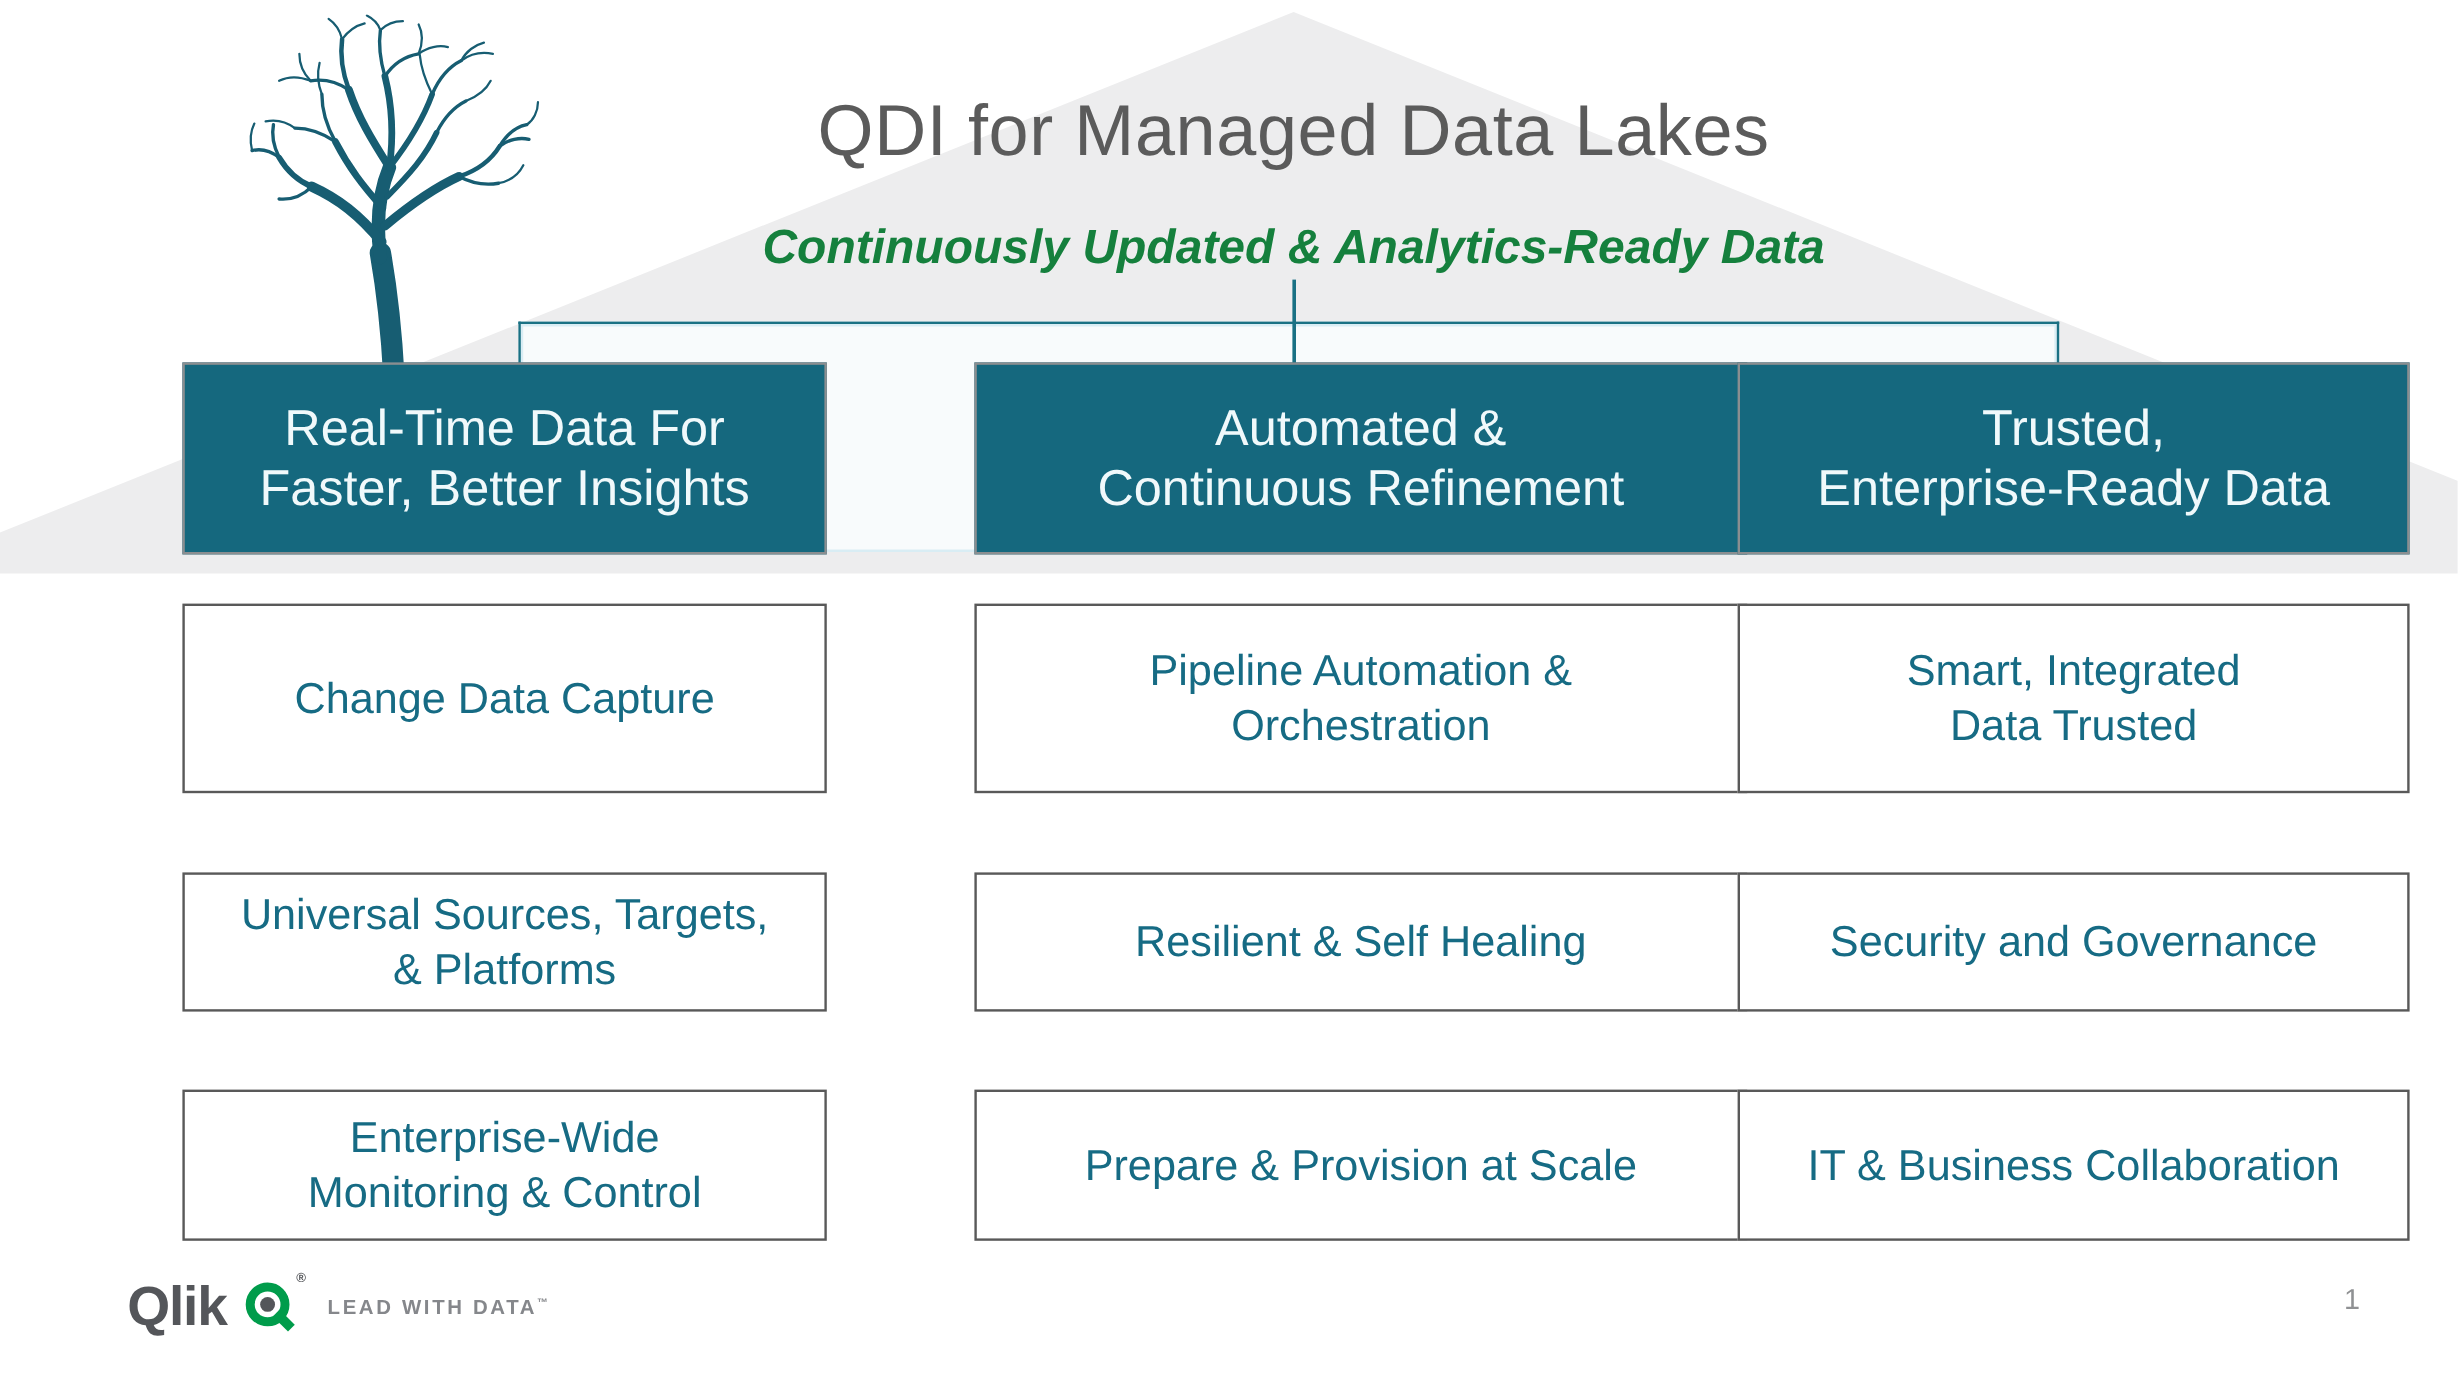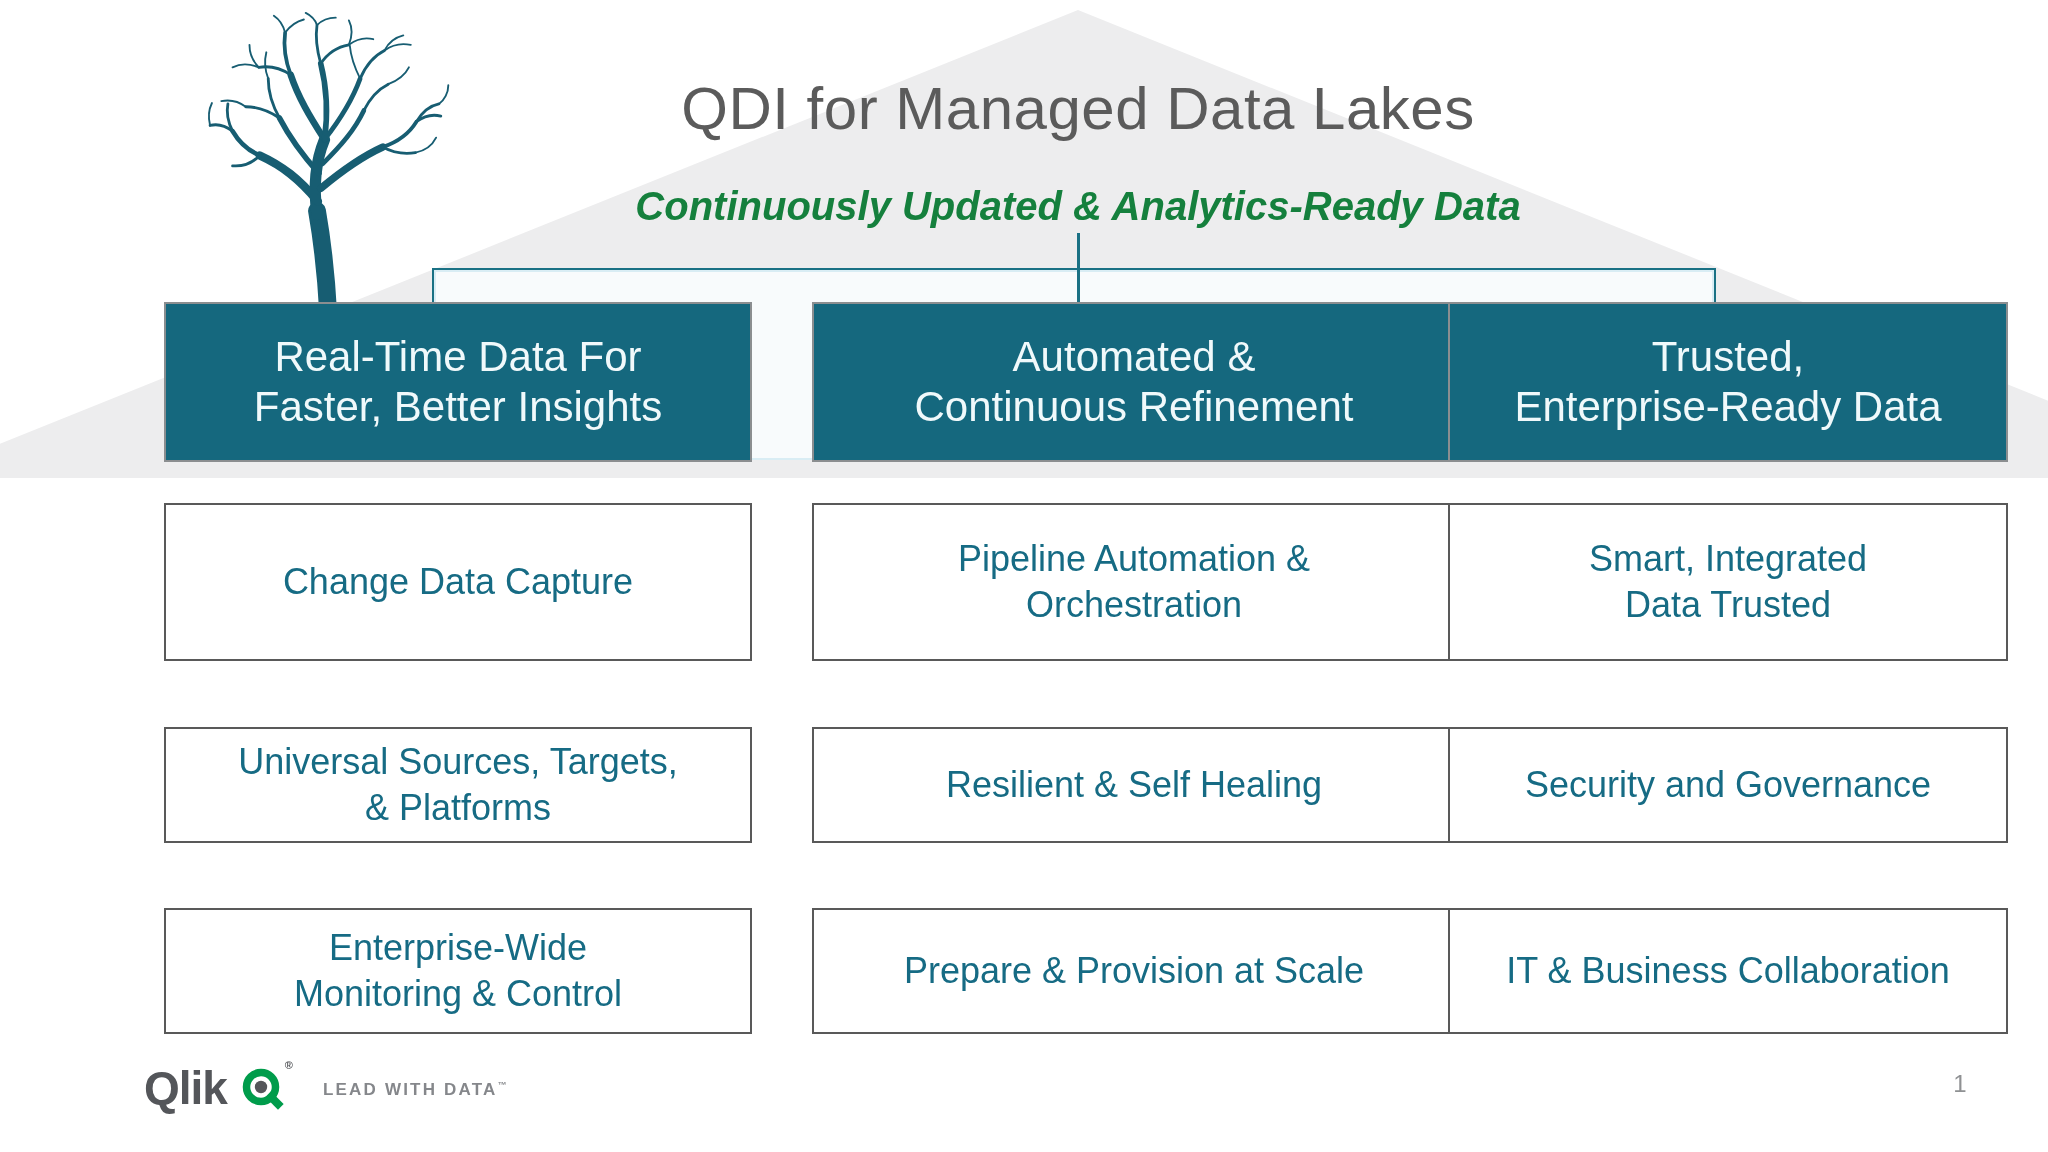--- a/index.html
+++ b/index.html
@@ -32,21 +32,21 @@
     position:absolute;left:424px;top:184px;width:1308px;
     text-align:center;font-size:40px;font-weight:bold;font-style:italic;
     color:#15803d;z-index:5;
   }
   
   .box{
     position:absolute;box-sizing:border-box;
     display:flex;align-items:center;justify-content:center;
     text-align:center;white-space:pre-line;z-index:6;
   }
-  .c1{left:164px;width:588px}
+  .c1{left:152px;width:537px}
   .c2{left:812px;width:644px}
   .c3{left:1448px;width:560px}
   .hdr{
     top:302px;height:160px;
     background:var(--teal,#15687e);
     border:2px solid #8b8e90;
     color:#f0f9fb;font-size:42px;line-height:1.19;
   }
   .item{
     background:#ffffff;border:2px solid #595959;
@@ -55,29 +55,29 @@
   .r1{top:503px;height:158px}
   .r2{top:727px;height:116px}
   .r3{top:908px;height:126px}
   
   .logo{
     position:absolute;left:106px;top:1062px;height:52px;
     display:flex;align-items:center;z-index:6;
   }
   .wordmark{
     font-size:46px;font-weight:bold;color:var(--logo-gray,#54565a);
-    letter-spacing:-1px;line-height:1;margin-left:38px;
+    letter-spacing:-1px;line-height:1;
   }
   .qmark{position:relative;margin-left:10px;width:50px;height:50px;}
   .qmark .reg{
     position:absolute;top:-4px;right:-6px;font-size:11px;
     color:var(--logo-gray,#54565a);font-weight:bold;
   }
   .tagline{
-    margin-left:36px;font-size:17px;font-weight:bold;
+    margin-left:24px;font-size:17px;font-weight:bold;
     color:#85878b;letter-spacing:2.2px;position:relative;top:2px;
   }
   .tagline sup{font-size:9px;}
   .page-number{
     position:absolute;left:1930px;top:1070px;width:60px;text-align:center;
     font-size:24px;color:#8f9193;z-index:6;
   }
 </style>
 </head>
 <body>

